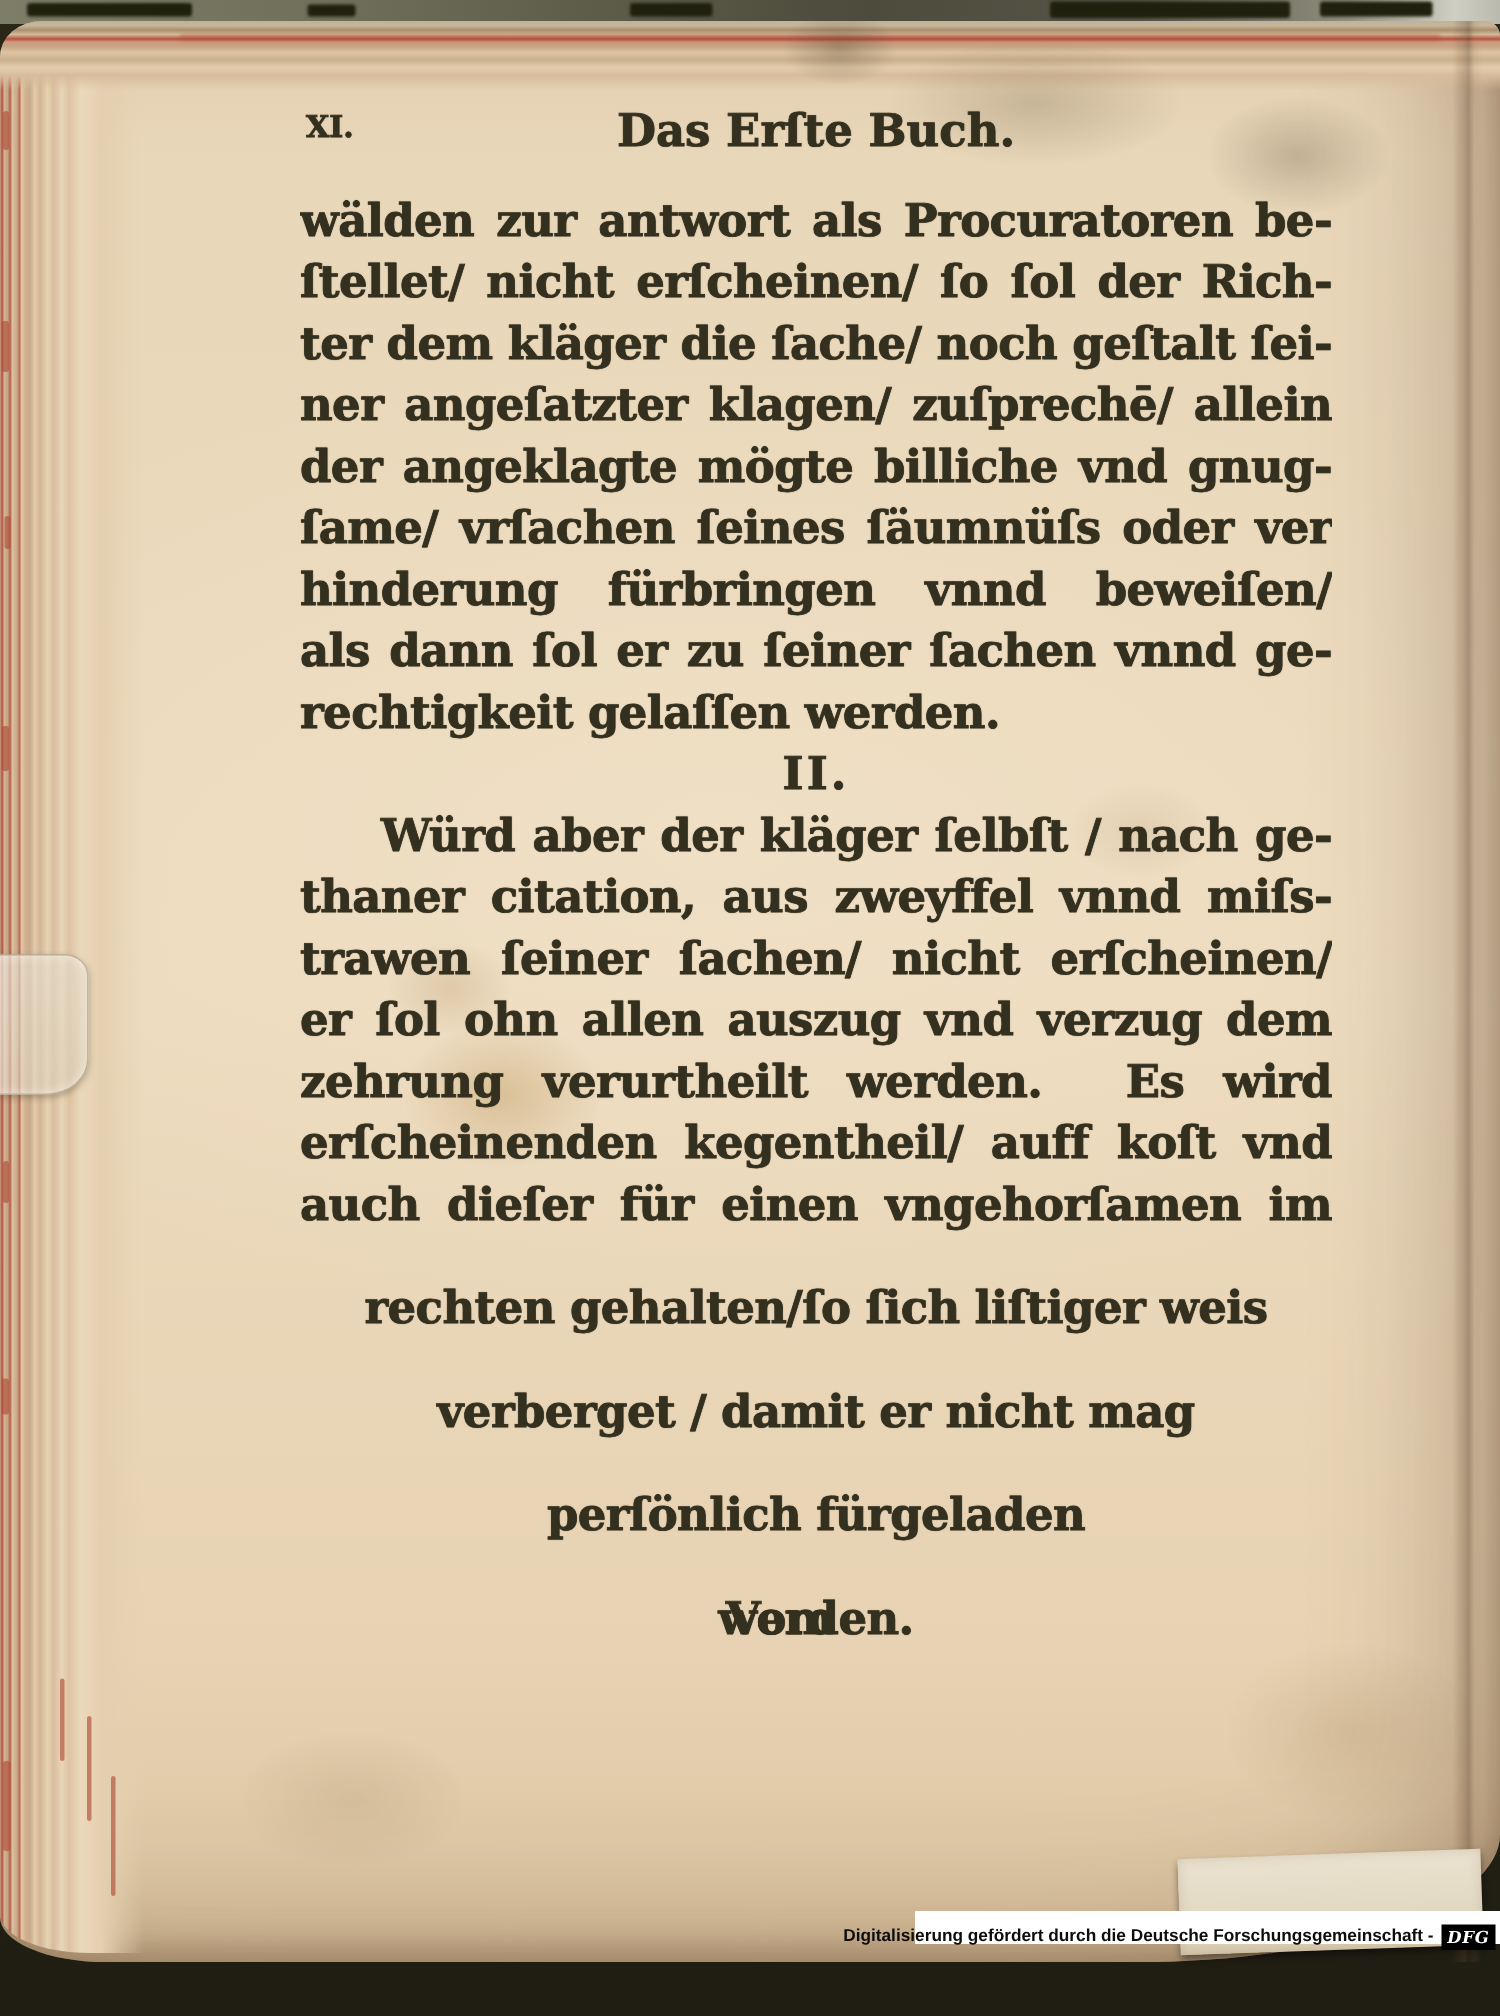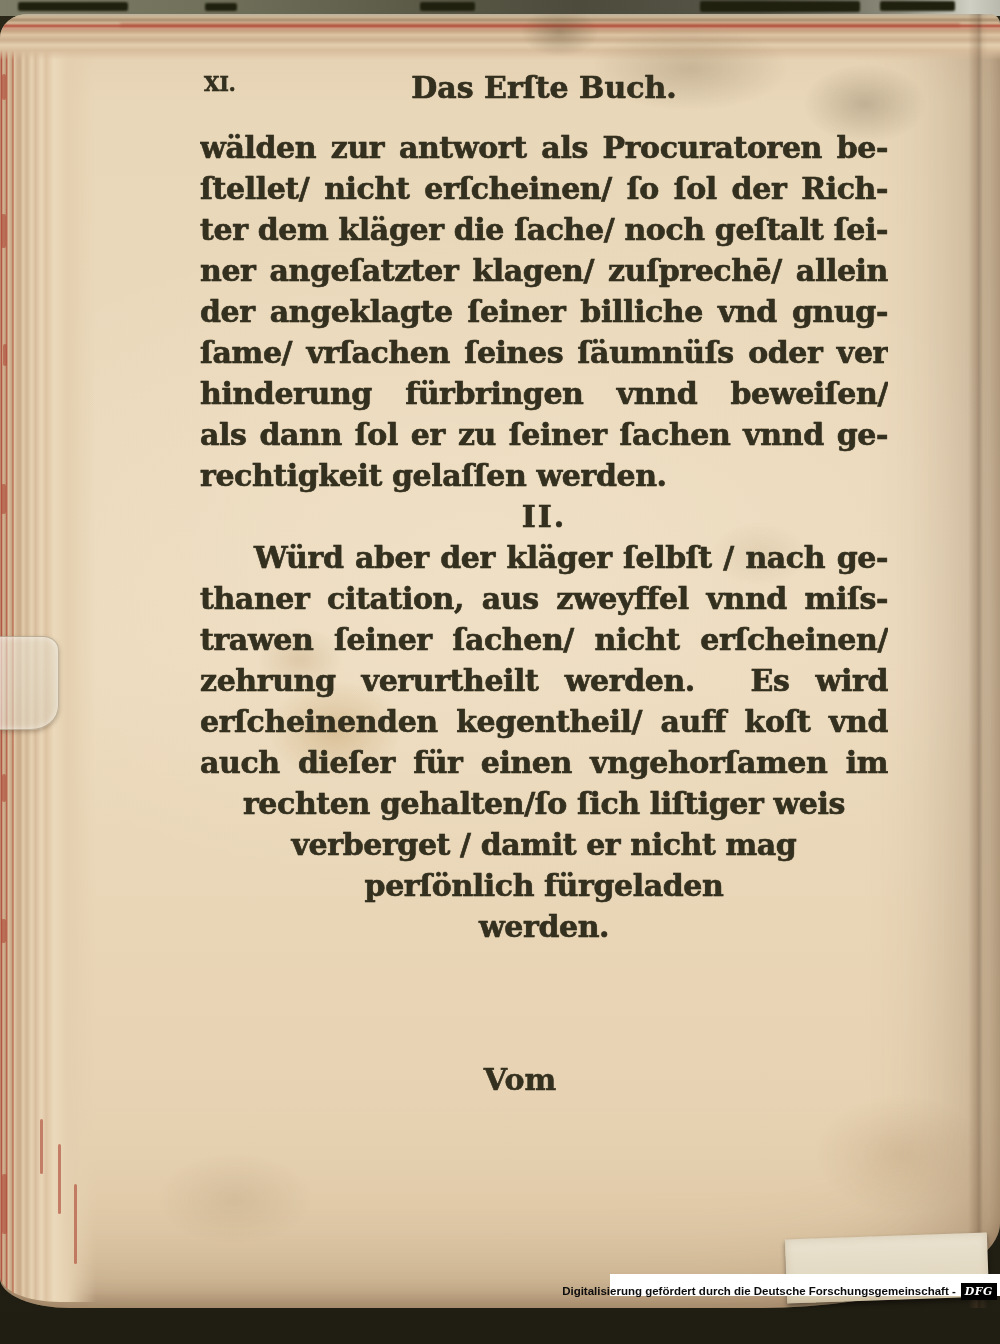--- a/index.html
+++ b/index.html
@@ -82,21 +82,21 @@
     color:#34301f;
     -webkit-text-stroke:0.55px #34301f;
     text-shadow:0 0 1px rgba(52,48,31,0.55);
   }
   .pagehead{position:relative;height:40px;font-size:30px;font-weight:700;text-align:center;}
   .pagenum{position:absolute;left:4px;top:2px;font-size:20px;font-weight:700;}
   .bodytext{margin-top:17px;font-size:30px;font-weight:700;letter-spacing:-0.4px;}
   .row{height:41px;line-height:41px;white-space:nowrap;}
   .j{text-align:justify;text-align-last:justify;white-space:normal;overflow:hidden;}
   .l{text-align:left;}
-  .c{text-align:center;}
+  .c{text-align:center;margin-top:28px;}
   .ind{text-indent:54px;}
   .sechead{text-align:center;letter-spacing:2px;}
   .catchword{position:absolute;left:200px;top:1048px;width:640px;text-align:center;
     font-size:30px;font-weight:700;color:#34301f;-webkit-text-stroke:0.55px #34301f;}
   
   .sticker{
     position:absolute;left:786px;top:1222px;width:202px;height:64px;
     background:linear-gradient(180deg,#eae2cf,#e0d6bf 80%,#d6c8ab);
     transform:rotate(-2deg);
     box-shadow:0 3px 5px rgba(0,0,0,0.45), inset 0 0 8px rgba(120,100,70,0.2);
@@ -151,29 +151,30 @@
     <div class="textcol">
       <div class="pagehead">
         <span class="pagenum">XI.</span>
         <span>Das Erſte Buch.</span>
       </div>
       <div class="bodytext">
         <div class="row j">wälden zur antwort als Procuratoren be-</div>
         <div class="row j">ſtellet/ nicht erſcheinen/ ſo ſol der Rich-</div>
         <div class="row j">ter dem kläger die ſache/ noch geſtalt ſei-</div>
         <div class="row j">ner angeſatzter klagen/ zuſprechē/ allein</div>
-        <div class="row j">der angeklagte ſeiner billiche vnd gnug-</div>
+        <div class="row j">der angeklagte mögte billiche vnd gnug-</div>
         <div class="row j">ſame/ vrſachen ſeines ſäumnüſs oder ver</div>
         <div class="row j">hinderung fürbringen vnnd beweiſen/</div>
         <div class="row j">als dann ſol er zu ſeiner ſachen vnnd ge-</div>
         <div class="row l">rechtigkeit gelaſſen werden.</div>
         <div class="row sechead">II.</div>
         <div class="row j ind">Würd aber der kläger ſelbſt / nach ge-</div>
         <div class="row j">thaner citation, aus zweyffel vnnd miſs-</div>
         <div class="row j">trawen ſeiner ſachen/ nicht erſcheinen/</div>
+        <div class="row j">er ſol ohn allen auszug vnd verzug dem</div>
         <div class="row j">zehrung verurtheilt werden.  Es wird</div>
         <div class="row j">erſcheinenden kegentheil/ auff koſt vnd</div>
         <div class="row j">auch dieſer für einen vngehorſamen im</div>
         <div class="row c">rechten gehalten/ſo ſich liſtiger weis</div>
         <div class="row c">verberget / damit er nicht mag</div>
         <div class="row c">perſönlich fürgeladen</div>
         <div class="row c">werden.</div>
       </div>
     </div>
 

